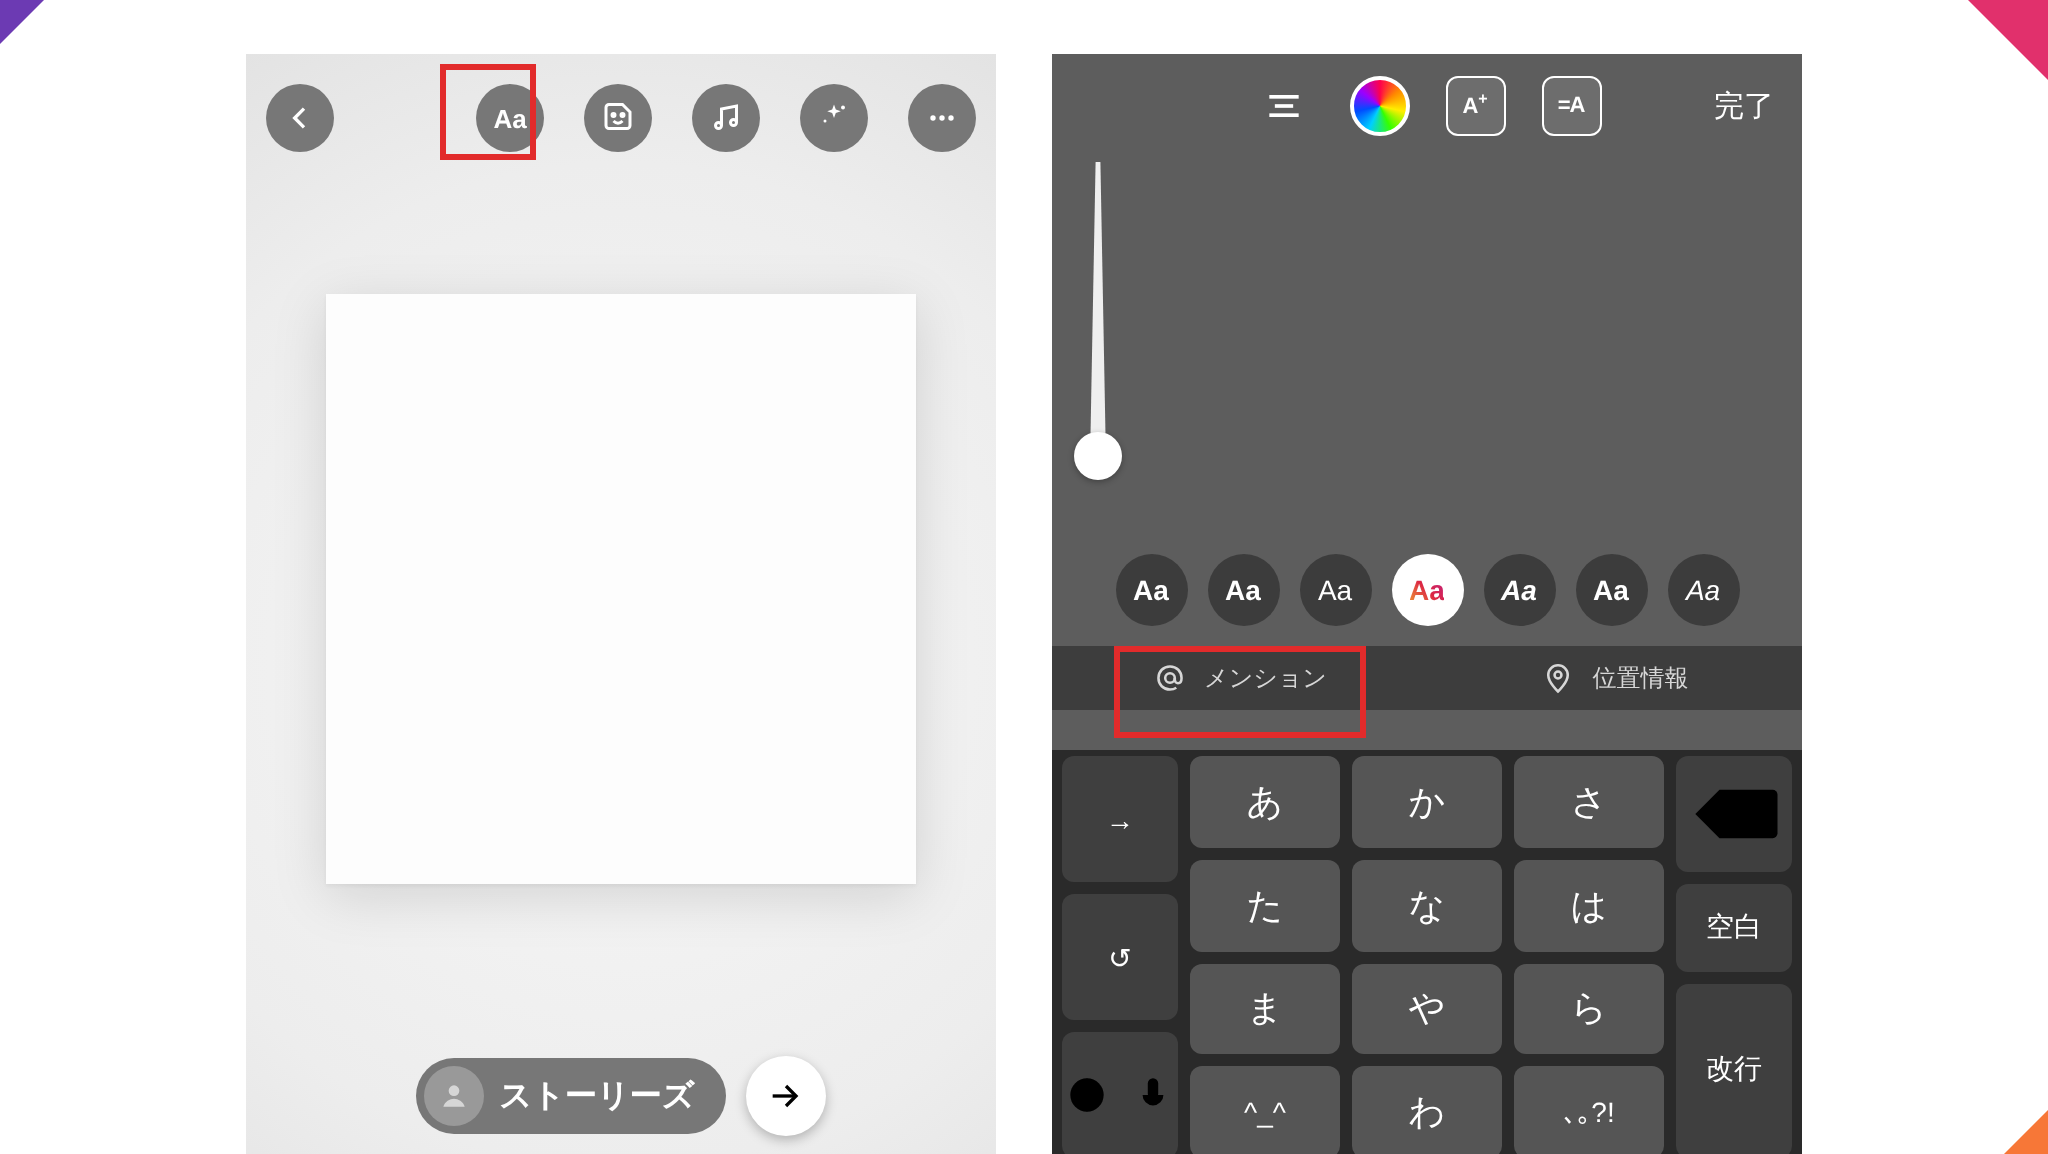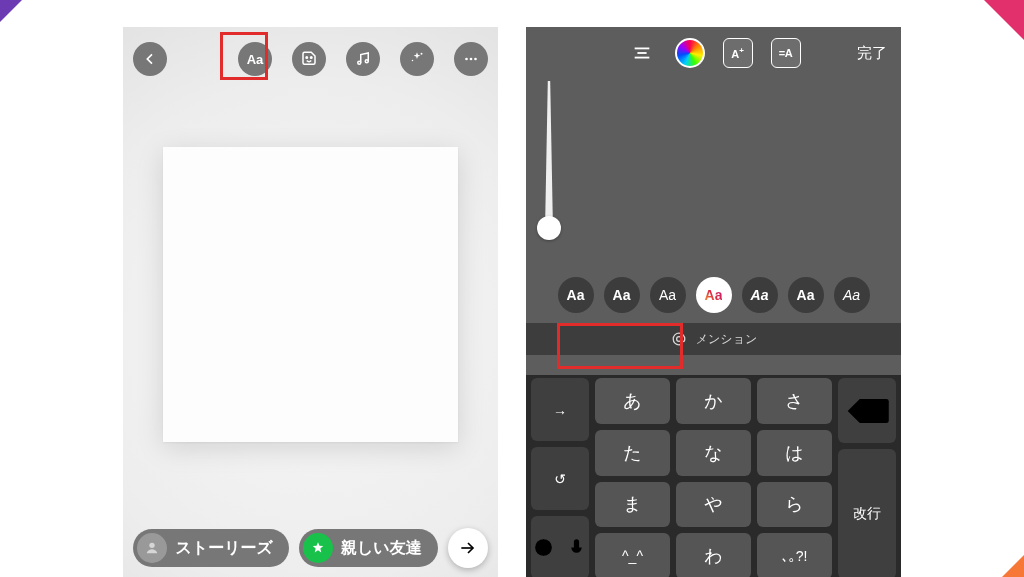--- a/index.html
+++ b/index.html
@@ -133,28 +133,20 @@
     <div class="lbottom">
       <div class="pill">
         <span class="dot">
           <svg viewBox="0 0 24 24" width="16" height="16" fill="#fff" style="opacity:.6">
               <circle cx="12" cy="8" r="4"></circle>
               <path d="M4 20c1-4 5-6 8-6s7 2 8 6z"></path>
             </svg>
         </span>
         <span>ストーリーズ</span>
       </div>
-      <div class="pill friends">
-        <span class="dot">
-          <svg viewBox="0 0 24 24">
-              <path d="M12 2l2.5 6 6.5.6-5 4.4 1.6 6.5L12 16l-5.6 3.5L8 13 3 8.6 9.5 8z"></path>
-            </svg>
-        </span>
-        <span>親しい友達</span>
-      </div>
       <div class="sendbtn">
         <svg viewBox="0 0 24 24">
             <line x1="4" y1="12" x2="18" y2="12"></line>
             <polyline points="12 6 18 12 12 18"></polyline>
           </svg>
       </div>
     </div>
   </div>
 
   <div class="phone right">
@@ -205,20 +197,27 @@
         </div>
     </div>
 
     <div class="suggestbar">
       <div class="sugg">
         <svg viewBox="0 0 24 24">
             <circle cx="12" cy="12" r="3.2"></circle>
             <path d="M15.2 12v1.2c0 1.3.9 2.3 2.1 2.3 1.5 0 2.4-1.4 2.4-3.5 0-4.4-3.3-7.7-7.7-7.7S4.3 7.6 4.3 12s3.3 7.7 7.7 7.7c1.6 0 3-.4 4.2-1.2"></path>
           </svg>
         <span>メンション</span>
+      </div>
+      <div class="sugg">
+        <svg viewBox="0 0 24 24">
+            <path d="M12 21s-6.5-6-6.5-11A6.5 6.5 0 0 1 12 3.5 6.5 6.5 0 0 1 18.5 10c0 5-6.5 11-6.5 11z"></path>
+            <circle cx="12" cy="10" r="2.3"></circle>
+          </svg>
+        <span>位置情報</span>
       </div>
     </div>
     <div class="hlbox hl-mention"></div>
 
     <div class="kb">
       <div class="kbmain">
         <div class="kcol side">
           <div class="key fn">
               <span>→</span>
             </div>
@@ -275,20 +274,23 @@
             </div>
         </div>
         <div class="kcol side">
           <div class="key fn">
             <svg viewBox="0 0 24 24" class="bsp">
                 <path d="M20 7H9l-5 5 5 5h11a1 1 0 0 0 1-1V8a1 1 0 0 0-1-1z"></path>
                 <line x1="12" y1="10" x2="16" y2="14"></line>
                 <line x1="16" y1="10" x2="12" y2="14"></line>
               </svg>
           </div>
+          <div class="key fn" style="font-size:14px">
+              <span>空白</span>
+            </div>
           <div class="key fn" style="flex:2;font-size:14px">
               <span>改行</span>
             </div>
         </div>
       </div>
     </div>
 
   </div>
 </div>
 

